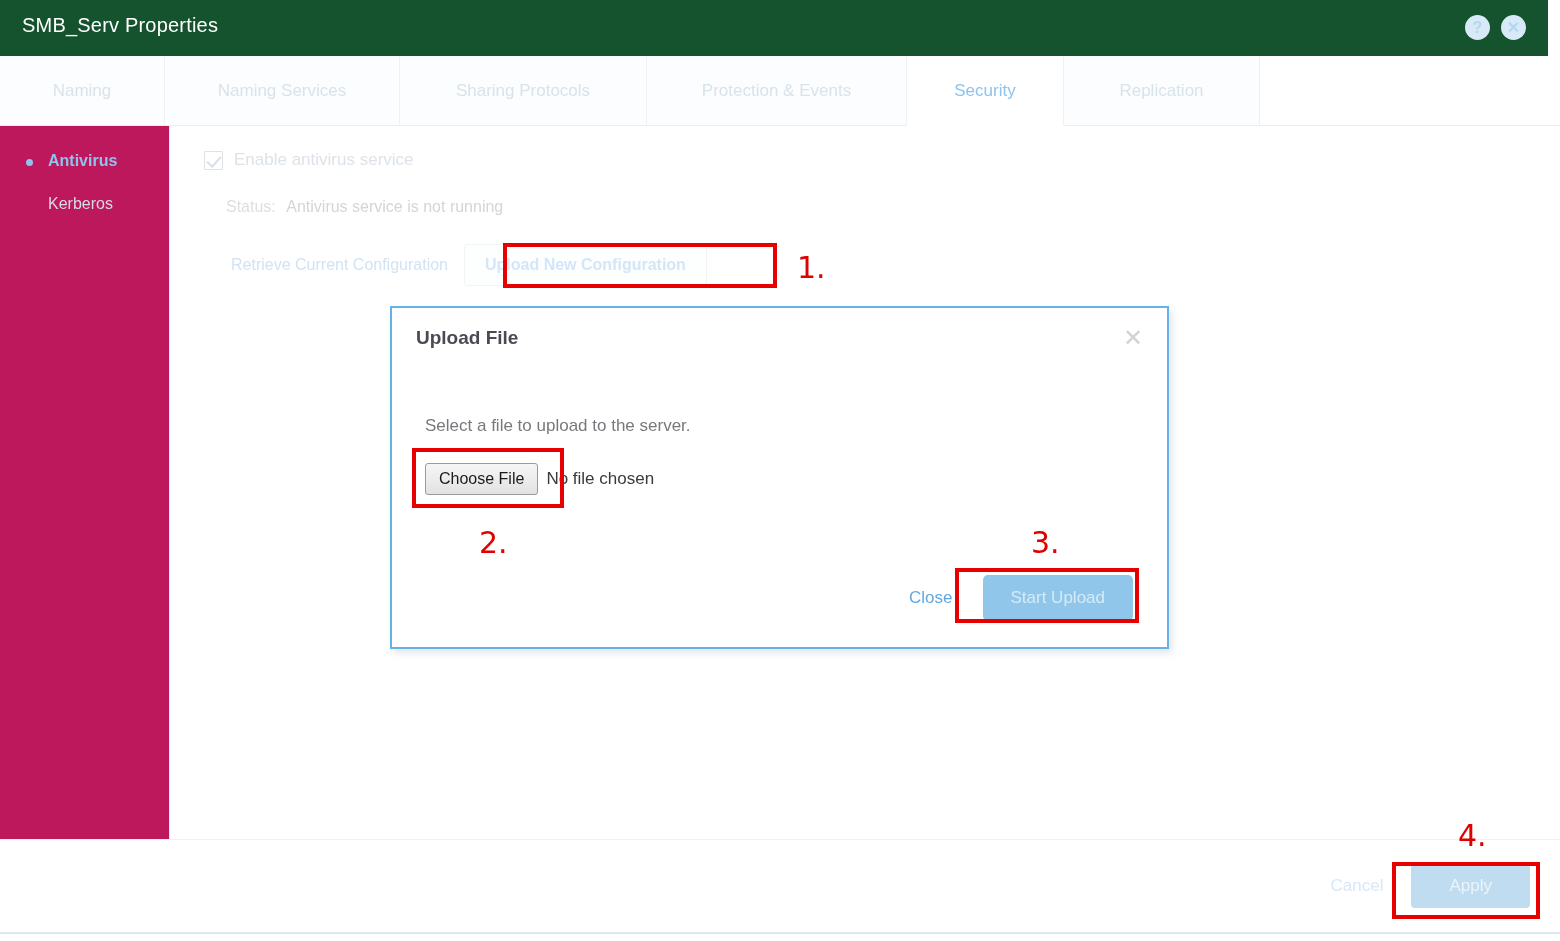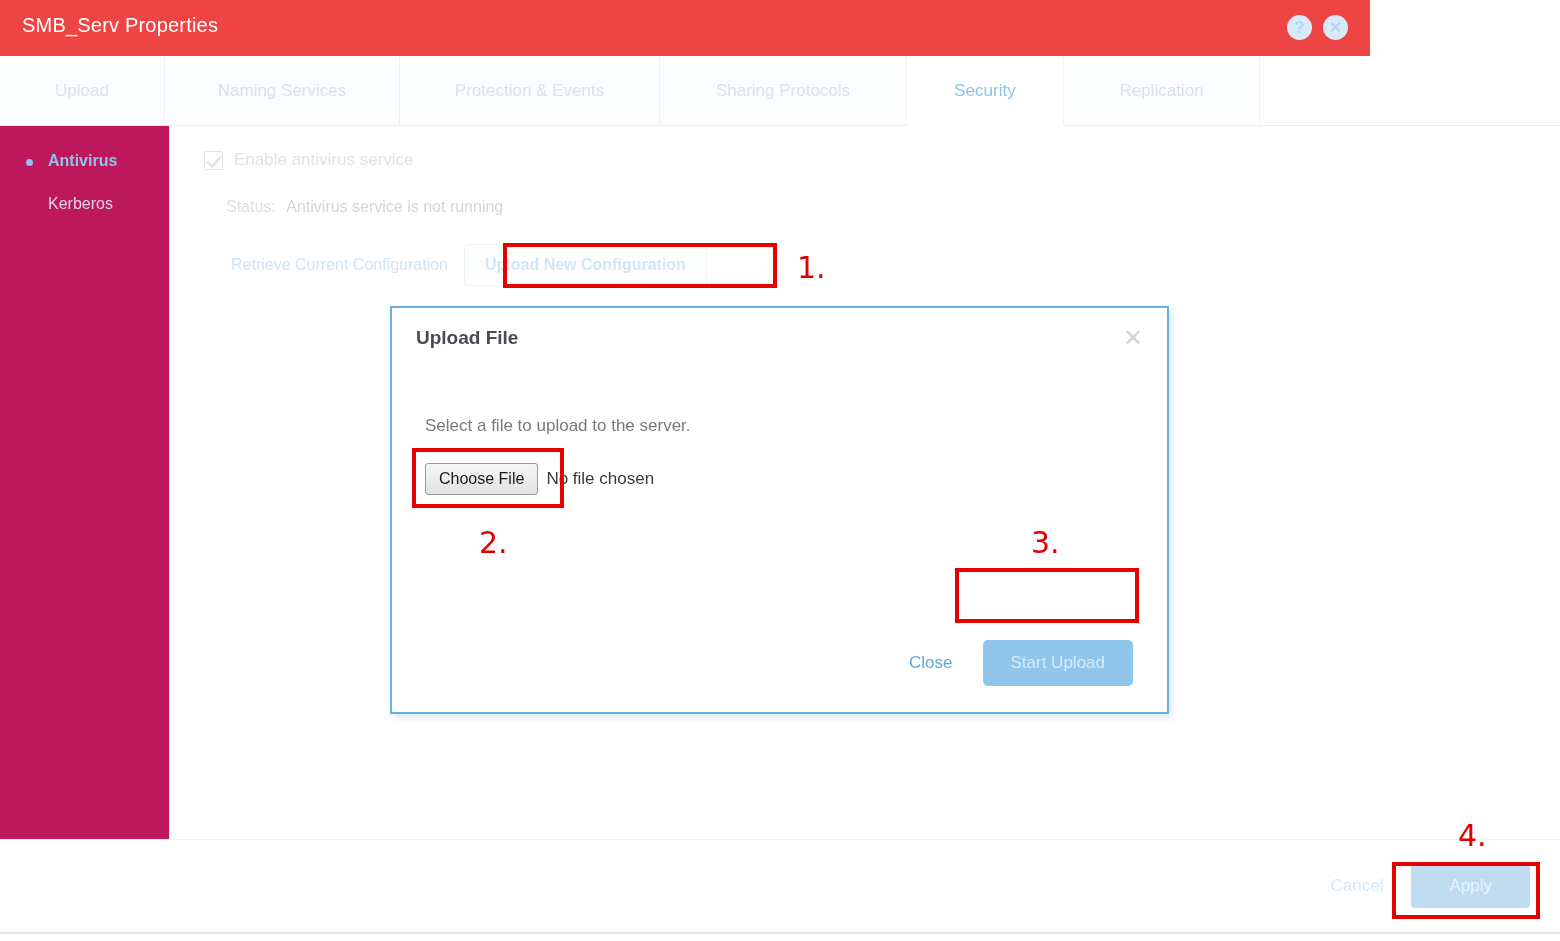--- a/index.html
+++ b/index.html
@@ -15,22 +15,22 @@
     position: relative;
     width: 1560px;
     height: 941px;
     background: #ffffff;
   }
 
   
   .titlebar {
     position: absolute;
     left: 0; top: 0;
-    width: 1370px; height: 56px;
-    background: #ef4444;
+    width: 1548px; height: 56px;
+    background: #14532d;
     padding-left: 48px;
   }
   .titlebar-title {
     position: absolute;
     left: 22px; top: 14px;
     font-size: 20px;
     color: #ffffff;
     letter-spacing: 0.2px;
     white-space: nowrap;
   }
@@ -232,21 +232,21 @@
     left: 0; top: 932px;
     width: 1560px; height: 9px;
     background: #ffffff;
     border-top: 2px solid #dce9f3;
   }
 
   
   .modal {
     position: absolute;
     left: 390px; top: 306px;
-    width: 779px; height: 408px;
+    width: 779px; height: 343px;
     background: #ffffff;
     border: 2px solid #66b2e8;
     box-shadow: 3px 4px 7px rgba(120,140,160,0.22);
   }
   .modal-title {
     position: absolute;
     left: 24px; top: 19px;
     font-size: 19px;
     font-weight: bold;
     color: #4a4a55;
@@ -338,24 +338,24 @@
 
   <div class="titlebar">
     <div class="titlebar-title">SMB_Serv Properties</div>
     <div class="titlebar-actions">
       <div class="tb-icon">?</div>
       <div class="tb-icon">✕</div>
     </div>
   </div>
 
   <div class="tabstrip">
-    <div class="tab" style="width:165px">Upload</div>
+    <div class="tab" style="width:165px">Naming</div>
     <div class="tab" style="width:235px">Naming Services</div>
+    <div class="tab" style="width:247px">Sharing Protocols</div>
     <div class="tab" style="width:260px">Protection &amp; Events</div>
-    <div class="tab" style="width:247px">Sharing Protocols</div>
     <div class="tab active" style="width:157px">Security</div>
     <div class="tab" style="width:196px">Replication</div>
     <div class="tab-filler"></div>
   </div>
 
   <div class="body-area">
 
     <div class="sidebar">
       <div class="side-item antivirus">
         <span class="side-bullet"></span>

